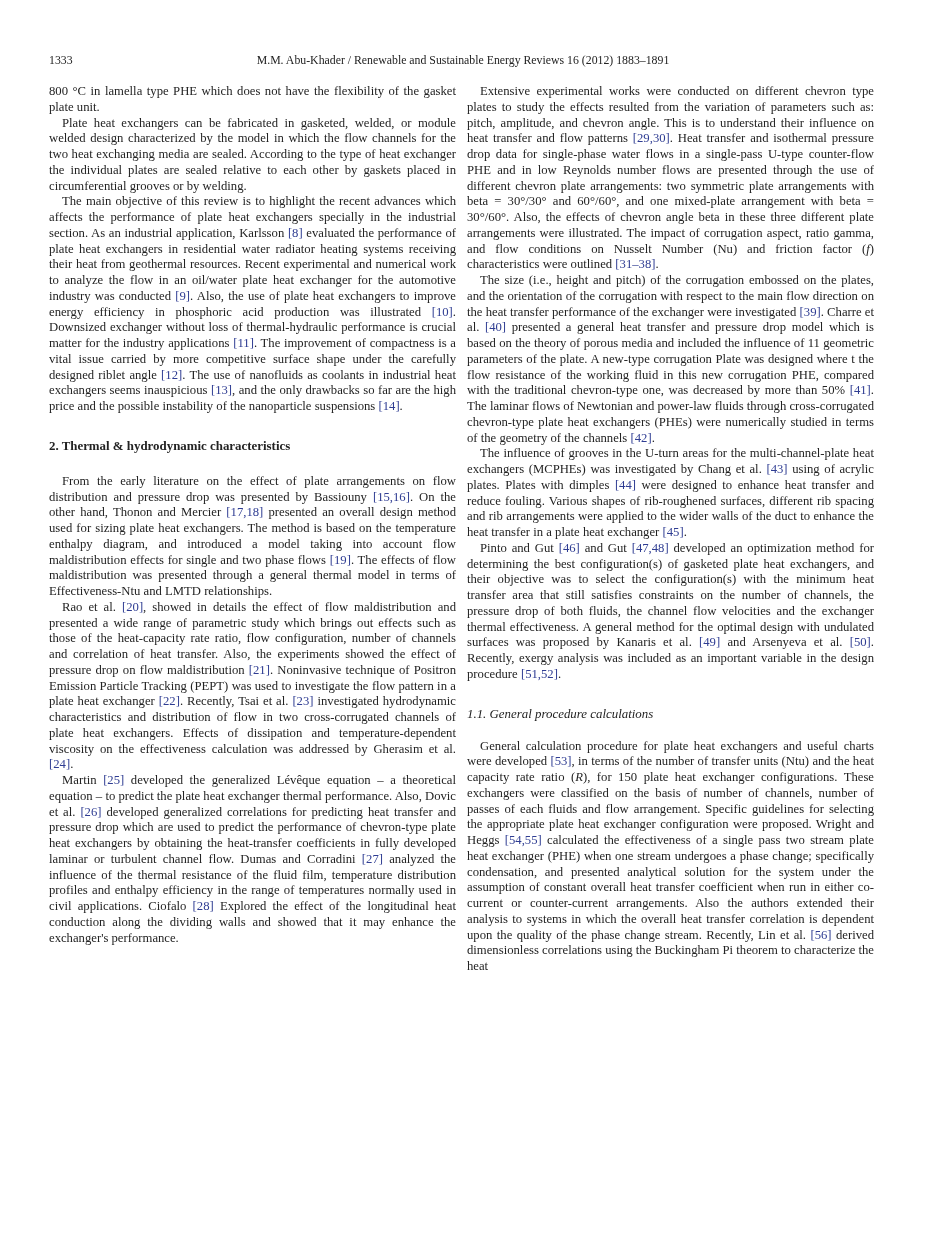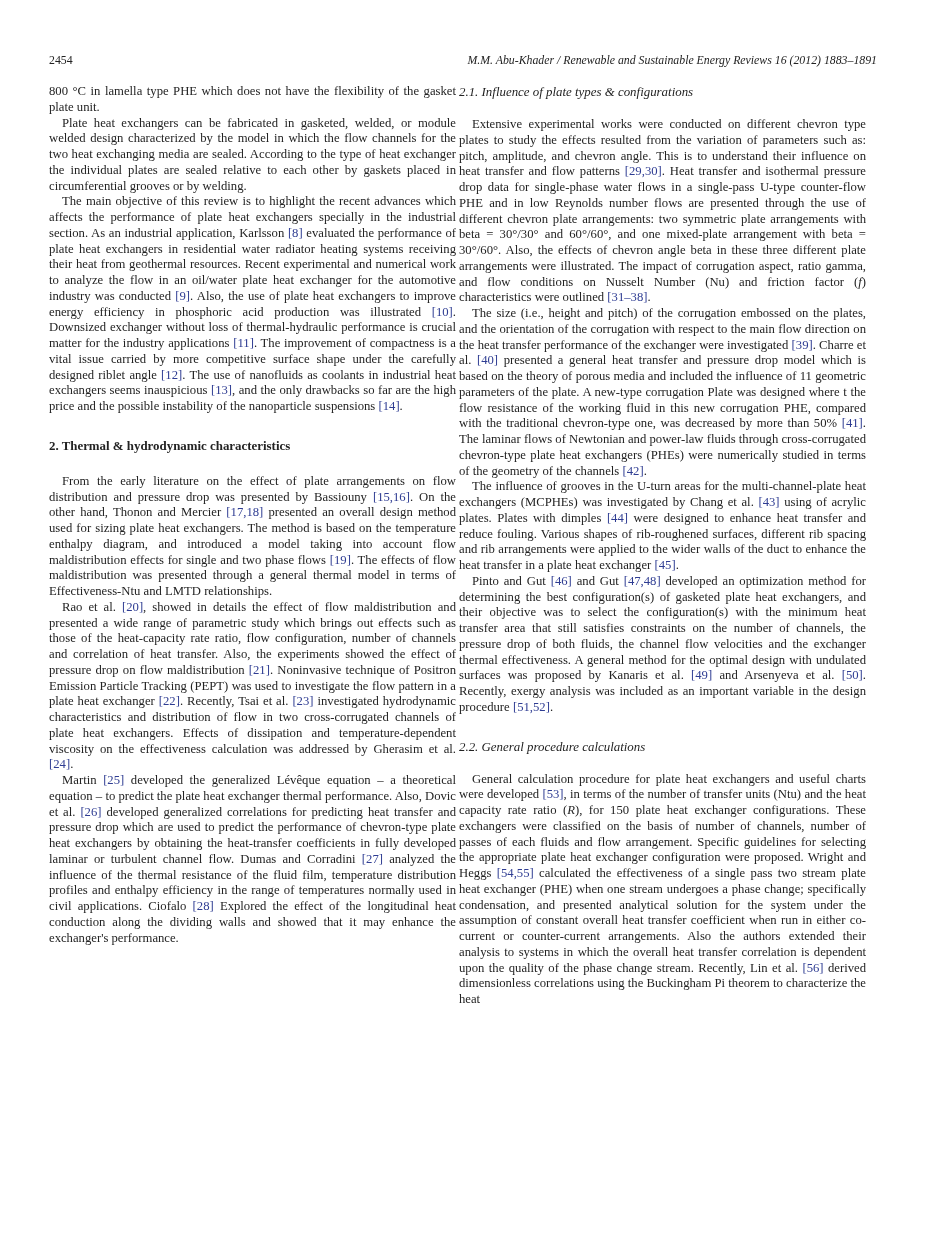--- a/index.html
+++ b/index.html
@@ -25,30 +25,29 @@
     font-size: 11.8px;
     line-height: 16px;
   }
   .page-number {
     position: absolute;
     left: 0;
     top: 0;
   }
   .running-head {
     display: block;
-    text-align: right;
-    font-style: italic;
+    text-align: center;
   }
 
   .content {
     position: absolute;
     top: 84px;
     left: 49px;
     display: flex;
-    gap: 3px;
+    gap: 11px;
   }
 
   .column {
     width: 407px;
     max-height: 1120px;
     overflow: hidden;
     text-align: justify;
     font-size: 12.7px;
     line-height: 15.75px;
     color: #232323;
@@ -76,38 +75,37 @@
 
   .cite { color: #2e3c92; }
   .ital { font-style: italic; }
 </style>
 </head>
 <body>
 
 <div class="page">
 
   <div class="page-header">
-    <span class="page-number">2454</span>
+    <span class="page-number">1333</span>
     <span class="running-head">M.M. Abu-Khader / Renewable and Sustainable Energy Reviews 16 (2012) 1883–1891</span>
   </div>
 
   <div class="content">
     <div class="column" id="left-column">
         <p class="flush"><span>800 °C in lamella type PHE which does not have the flexibility of the gasket plate unit.</span></p>
         <p><span>Plate heat exchangers can be fabricated in gasketed, welded, or module welded design characterized by the model in which the flow channels for the two heat exchanging media are sealed. According to the type of heat exchanger the individual plates are sealed relative to each other by gaskets placed in circumferential grooves or by welding.</span></p>
         <p><span>The main objective of this review is to highlight the recent advances which affects the performance of plate heat exchangers specially in the industrial section. As an industrial application, Karlsson </span><span class="cite">[8]</span><span> evaluated the performance of plate heat exchangers in residential water radiator heating systems receiving their heat from geothermal resources. Recent experimental and numerical work to analyze the flow in an oil/water plate heat exchanger for the automotive industry was conducted </span><span class="cite">[9]</span><span>. Also, the use of plate heat exchangers to improve energy efficiency in phosphoric acid production was illustrated </span><span class="cite">[10]</span><span>. Downsized exchanger without loss of thermal-hydraulic performance is crucial matter for the industry applications </span><span class="cite">[11]</span><span>. The improvement of compactness is a vital issue carried by more competitive surface shape under the carefully designed riblet angle </span><span class="cite">[12]</span><span>. The use of nanofluids as coolants in industrial heat exchangers seems inauspicious </span><span class="cite">[13]</span><span>, and the only drawbacks so far are the high price and the possible instability of the nanoparticle suspensions </span><span class="cite">[14]</span><span>.</span></p>
         <h2>2. Thermal &amp; hydrodynamic characteristics</h2>
         <p><span>From the early literature on the effect of plate arrangements on flow distribution and pressure drop was presented by Bassiouny </span><span class="cite">[15,16]</span><span>. On the other hand, Thonon and Mercier </span><span class="cite">[17,18]</span><span> presented an overall design method used for sizing plate heat exchangers. The method is based on the temperature enthalpy diagram, and introduced a model taking into account flow maldistribution effects for single and two phase flows </span><span class="cite">[19]</span><span>. The effects of flow maldistribution was presented through a general thermal model in terms of Effectiveness-Ntu and LMTD relationships.</span></p>
         <p><span>Rao et al. </span><span class="cite">[20]</span><span>, showed in details the effect of flow maldistribution and presented a wide range of parametric study which brings out effects such as those of the heat-capacity rate ratio, flow configuration, number of channels and correlation of heat transfer. Also, the experiments showed the effect of pressure drop on flow maldistribution </span><span class="cite">[21]</span><span>. Noninvasive technique of Positron Emission Particle Tracking (PEPT) was used to investigate the flow pattern in a plate heat exchanger </span><span class="cite">[22]</span><span>. Recently, Tsai et al. </span><span class="cite">[23]</span><span> investigated hydrodynamic characteristics and distribution of flow in two cross-corrugated channels of plate heat exchangers. Effects of dissipation and temperature-dependent viscosity on the effectiveness calculation was addressed by Gherasim et al. </span><span class="cite">[24]</span><span>.</span></p>
         <p><span>Martin </span><span class="cite">[25]</span><span> developed the generalized Lévêque equation – a theoretical equation – to predict the plate heat exchanger thermal performance. Also, Dovic et al. </span><span class="cite">[26]</span><span> developed generalized correlations for predicting heat transfer and pressure drop which are used to predict the performance of chevron-type plate heat exchangers by obtaining the heat-transfer coefficients in fully developed laminar or turbulent channel flow. Dumas and Corradini </span><span class="cite">[27]</span><span> analyzed the influence of the thermal resistance of the fluid film, temperature distribution profiles and enthalpy efficiency in the range of temperatures normally used in civil applications. Ciofalo </span><span class="cite">[28]</span><span> Explored the effect of the longitudinal heat conduction along the dividing walls and showed that it may enhance the exchanger's performance.</span></p>
       </div>
     <div class="column" id="right-column">
-        <h3>2.1. Influence of plate types &amp; configurations</h3>
         <p><span>Extensive experimental works were conducted on different chevron type plates to study the effects resulted from the variation of parameters such as: pitch, amplitude, and chevron angle. This is to understand their influence on heat transfer and flow patterns </span><span class="cite">[29,30]</span><span>. Heat transfer and isothermal pressure drop data for single-phase water flows in a single-pass U-type counter-flow PHE and in low Reynolds number flows are presented through the use of different chevron plate arrangements: two symmetric plate arrangements with beta = 30°/30° and 60°/60°, and one mixed-plate arrangement with beta = 30°/60°. Also, the effects of chevron angle beta in these three different plate arrangements were illustrated. The impact of corrugation aspect, ratio gamma, and flow conditions on Nusselt Number (Nu) and friction factor (</span><span class="ital">f</span><span>) characteristics were outlined </span><span class="cite">[31–38]</span><span>.</span></p>
         <p><span>The size (i.e., height and pitch) of the corrugation embossed on the plates, and the orientation of the corrugation with respect to the main flow direction on the heat transfer performance of the exchanger were investigated </span><span class="cite">[39]</span><span>. Charre et al. </span><span class="cite">[40]</span><span> presented a general heat transfer and pressure drop model which is based on the theory of porous media and included the influence of 11 geometric parameters of the plate. A new-type corrugation Plate was designed where t the flow resistance of the working fluid in this new corrugation PHE, compared with the traditional chevron-type one, was decreased by more than 50% </span><span class="cite">[41]</span><span>. The laminar flows of Newtonian and power-law fluids through cross-corrugated chevron-type plate heat exchangers (PHEs) were numerically studied in terms of the geometry of the channels </span><span class="cite">[42]</span><span>.</span></p>
         <p><span>The influence of grooves in the U-turn areas for the multi-channel-plate heat exchangers (MCPHEs) was investigated by Chang et al. </span><span class="cite">[43]</span><span> using of acrylic plates. Plates with dimples </span><span class="cite">[44]</span><span> were designed to enhance heat transfer and reduce fouling. Various shapes of rib-roughened surfaces, different rib spacing and rib arrangements were applied to the wider walls of the duct to enhance the heat transfer in a plate heat exchanger </span><span class="cite">[45]</span><span>.</span></p>
         <p><span>Pinto and Gut </span><span class="cite">[46]</span><span> and Gut </span><span class="cite">[47,48]</span><span> developed an optimization method for determining the best configuration(s) of gasketed plate heat exchangers, and their objective was to select the configuration(s) with the minimum heat transfer area that still satisfies constraints on the number of channels, the pressure drop of both fluids, the channel flow velocities and the exchanger thermal effectiveness. A general method for the optimal design with undulated surfaces was proposed by Kanaris et al. </span><span class="cite">[49]</span><span> and Arsenyeva et al. </span><span class="cite">[50]</span><span>. Recently, exergy analysis was included as an important variable in the design procedure </span><span class="cite">[51,52]</span><span>.</span></p>
-        <h3>2.2. General procedure calculations</h3>
+        <h3>1.1. General procedure calculations</h3>
         <p><span>General calculation procedure for plate heat exchangers and useful charts were developed </span><span class="cite">[53]</span><span>, in terms of the number of transfer units (Ntu) and the heat capacity rate ratio (</span><span class="ital">R</span><span>), for 150 plate heat exchanger configurations. These exchangers were classified on the basis of number of channels, number of passes of each fluids and flow arrangement. Specific guidelines for selecting the appropriate plate heat exchanger configuration were proposed. Wright and Heggs </span><span class="cite">[54,55]</span><span> calculated the effectiveness of a single pass two stream plate heat exchanger (PHE) when one stream undergoes a phase change; specifically condensation, and presented analytical solution for the system under the assumption of constant overall heat transfer coefficient when run in either co-current or counter-current arrangements. Also the authors extended their analysis to systems in which the overall heat transfer correlation is dependent upon the quality of the phase change stream. Recently, Lin et al. </span><span class="cite">[56]</span><span> derived dimensionless correlations using the Buckingham Pi theorem to characterize the heat</span></p>
       </div>
   </div>
 
 </div>
 
 </body></html>

